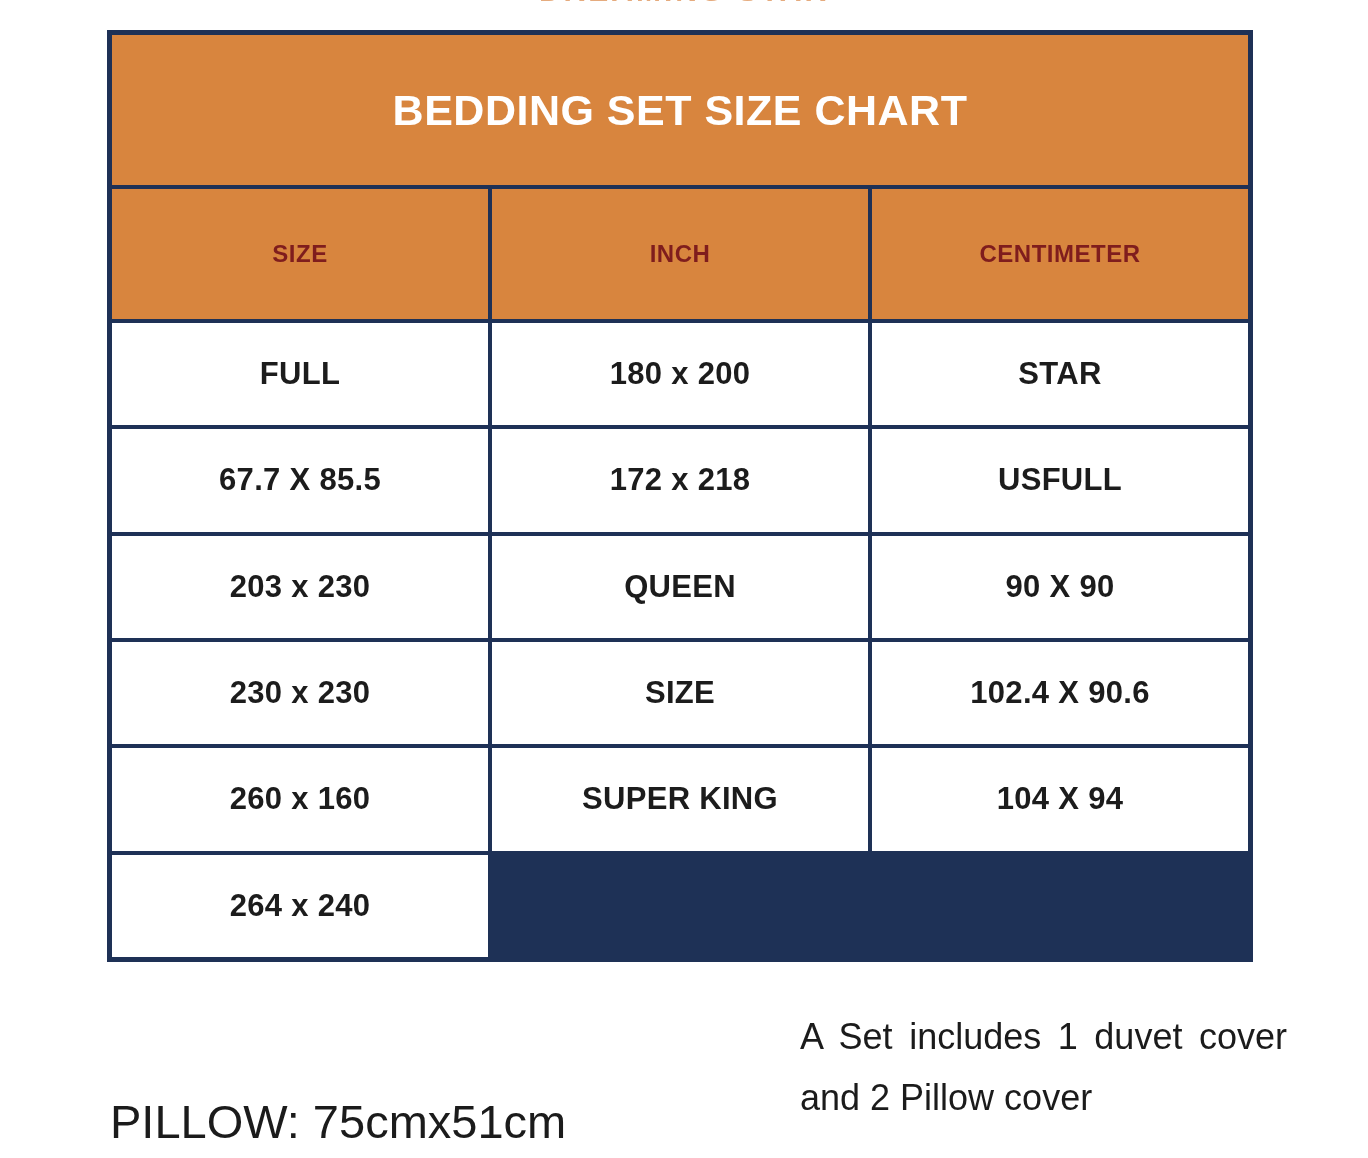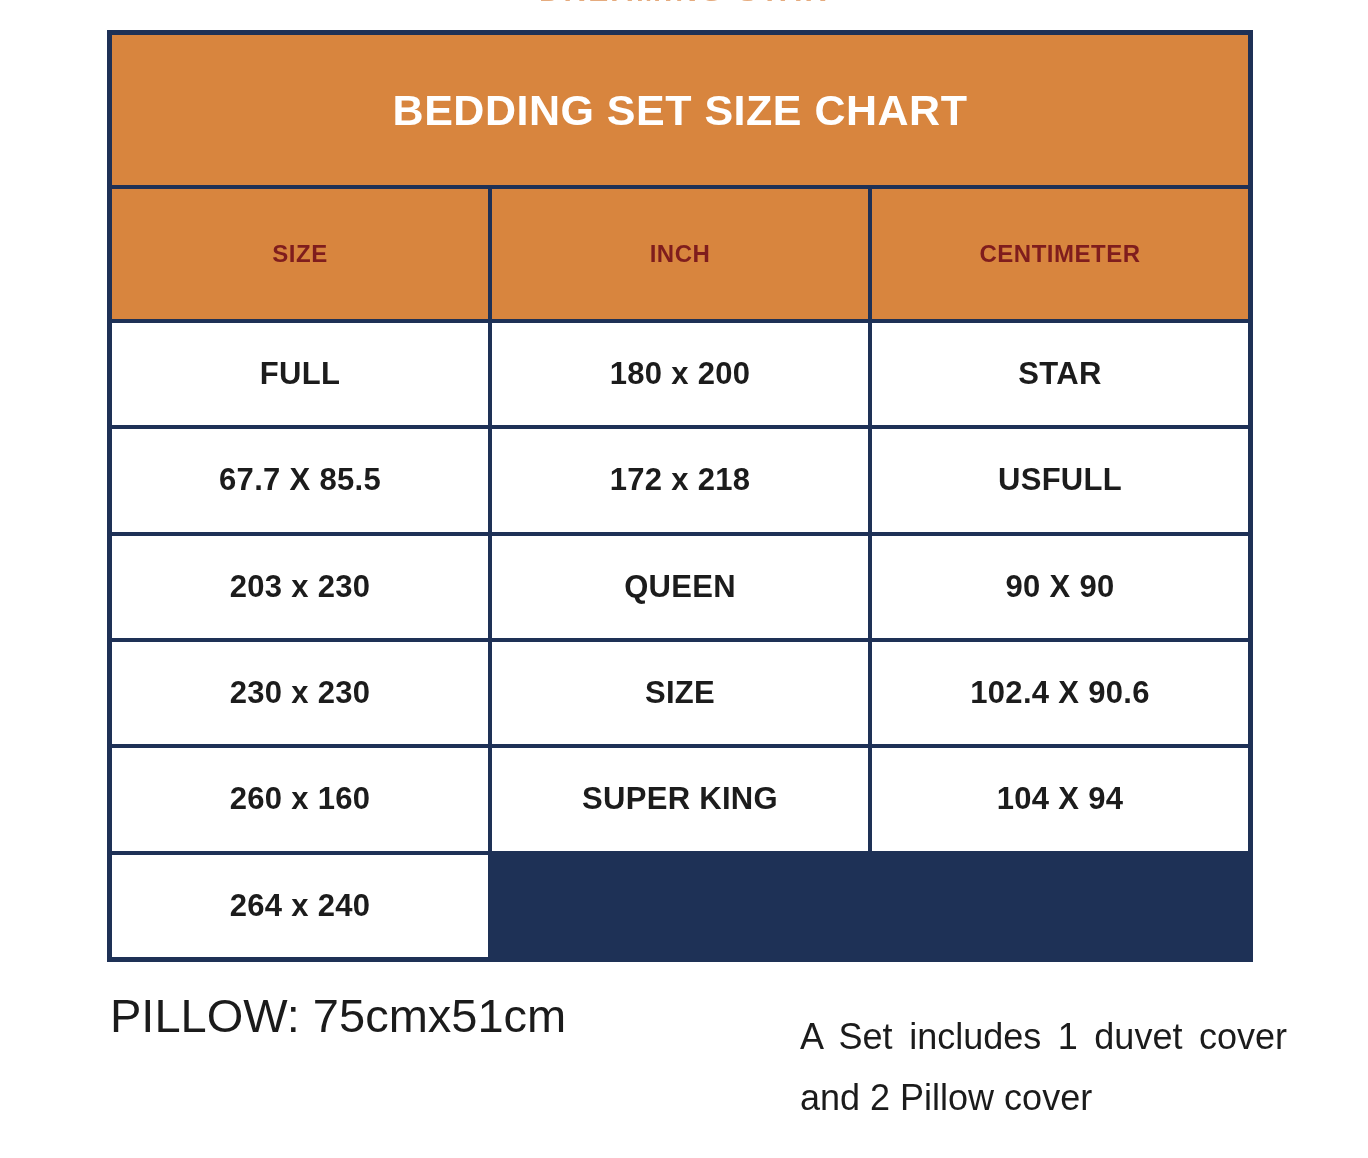--- a/index.html
+++ b/index.html
@@ -76,21 +76,21 @@
     color: #1c1c1c;
     font-size: 31px;
     font-weight: bold;
     letter-spacing: 0.3px;
   }
 
   
   .pillow-note {
     position: absolute;
     left: 110px;
-    top: 988px;
+    top: 1094px;
     font-size: 47px;
     font-weight: 400;
     color: #1b1b1b;
     letter-spacing: 0px;
   }
   .set-note {
     position: absolute;
     left: 752px;
     top: 1006px;
     width: 487px;

